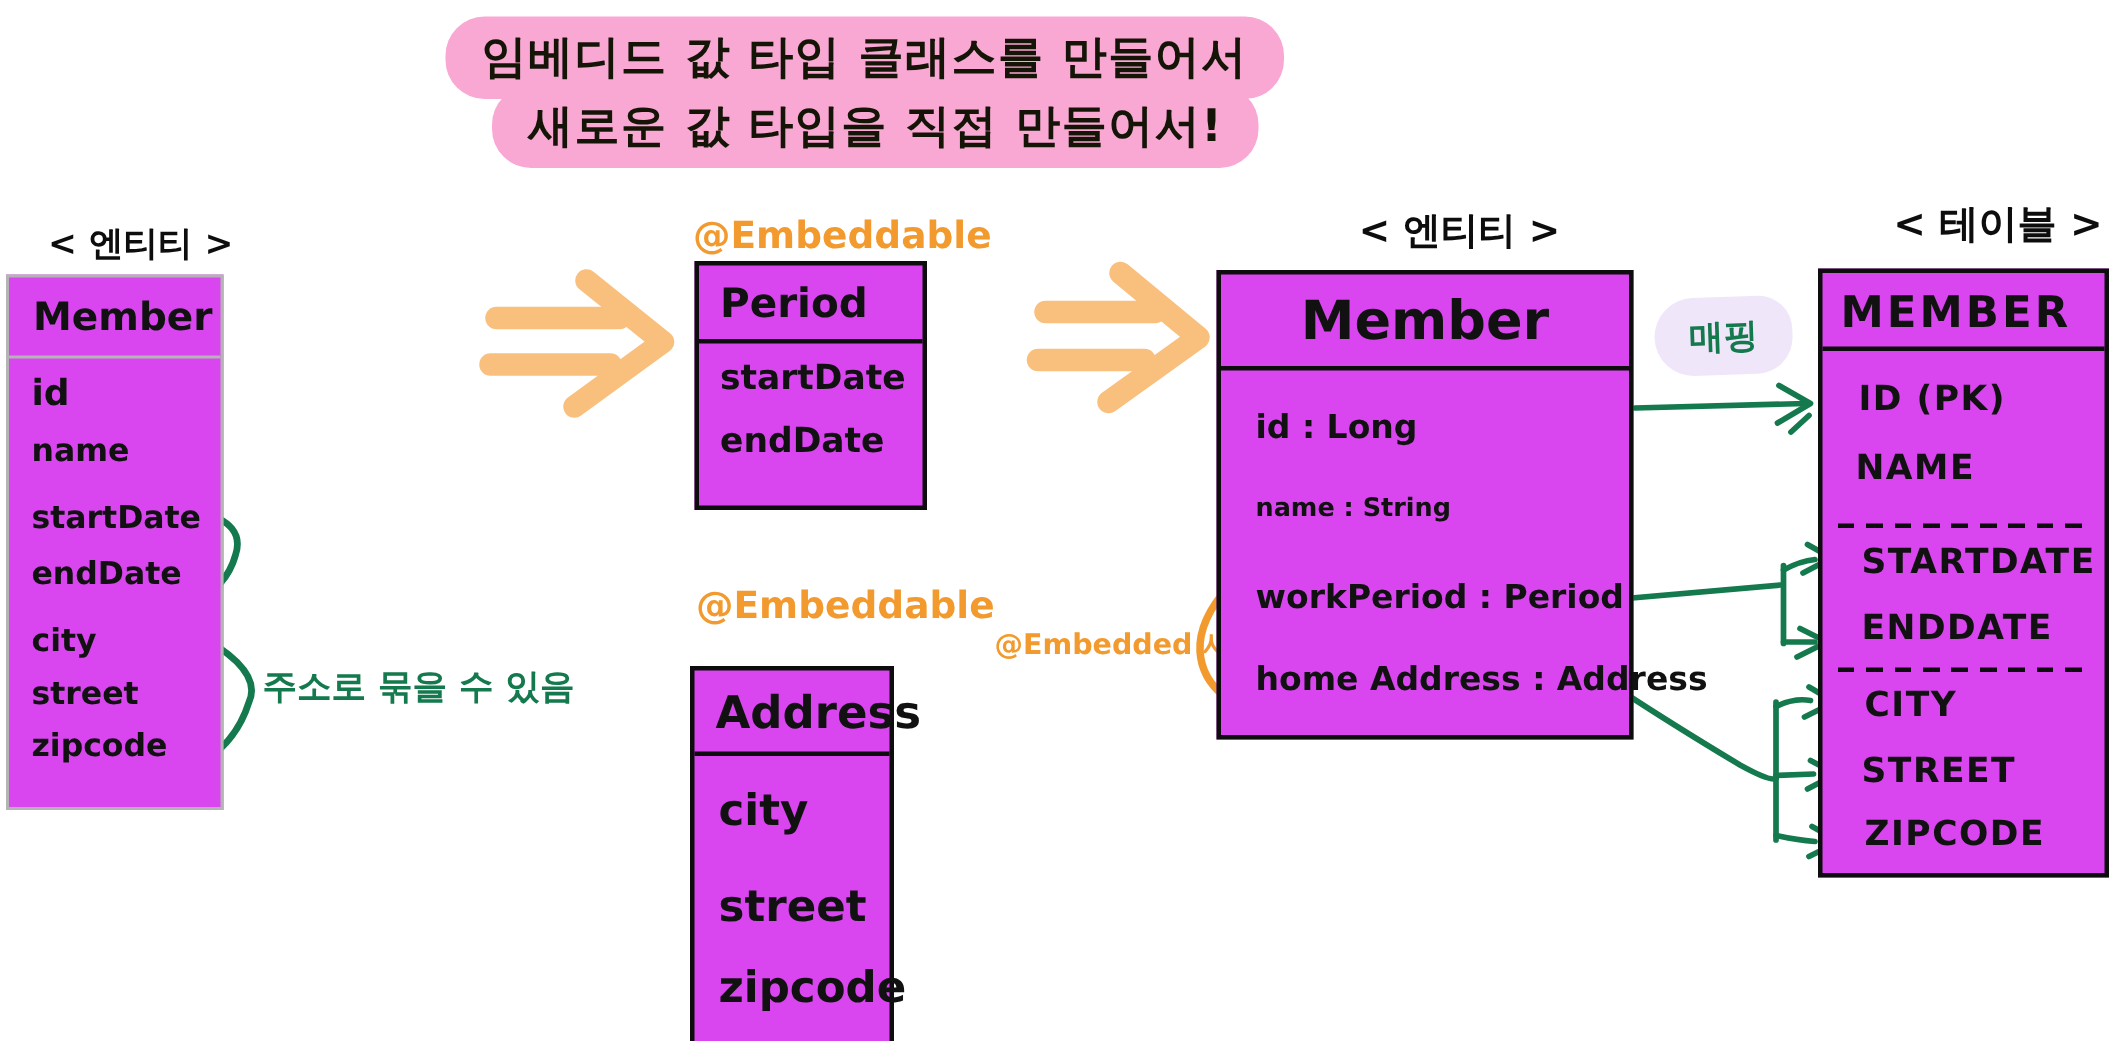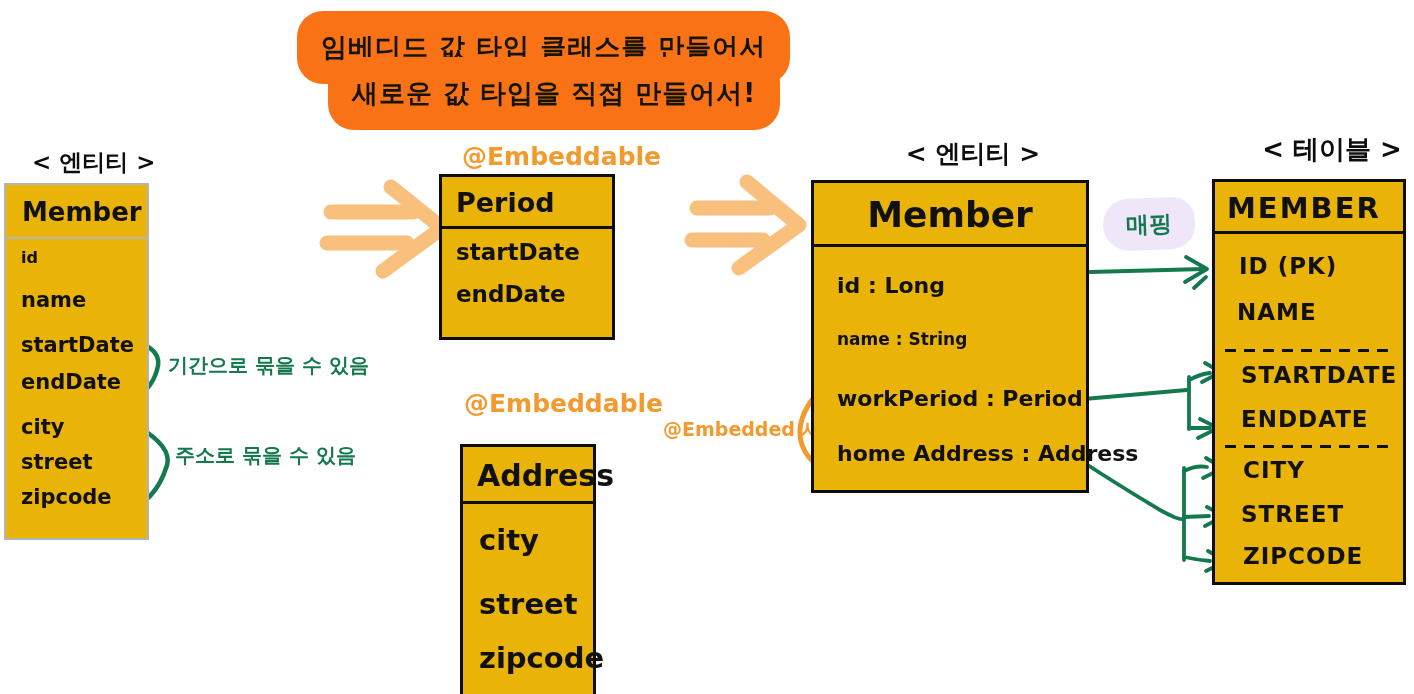--- a/index.html
+++ b/index.html
@@ -3,26 +3,26 @@
 <meta charset="utf-8">
 <style>
   html,body{margin:0;padding:0;background:#ffffff;}
   .canvas{
     position:relative;width:1414px;height:694px;background:#ffffff;overflow:hidden;
     font-family:"DejaVu Sans",sans-serif;color:#111;
   }
   .overlay{position:absolute;left:0;top:0;width:1414px;height:694px;pointer-events:none;}
   
   .hl{
-    position:absolute;background:#f97316;border-radius:26px;
-    padding:19px 24px;font-size:26px;font-weight:bold;color:#141407;
+    position:absolute;background:#f9a8d4;border-radius:26px;
+    padding:7px 24px;font-size:30px;font-weight:bold;color:#141407;
     white-space:nowrap;letter-spacing:1px;
   }
   
-  .box{position:absolute;background:#eab308;border:3px solid #0d0d0d;box-sizing:border-box;padding-left:40px;}
+  .box{position:absolute;background:#d946ef;border:3px solid #0d0d0d;box-sizing:border-box;padding-left:40px;}
   .box .hdr{position:absolute;left:0;top:0;width:100%;border-bottom:3px solid #0d0d0d;box-sizing:border-box;
     font-weight:bold;white-space:nowrap;}
   .fld{position:absolute;font-weight:bold;white-space:nowrap;}
   
   .box.gray{border:2px solid #b4b4b4;}
   .box.gray .hdr{border-bottom:2px solid #b4b4b4;}
   .lbl{position:absolute;font-weight:bold;color:#0d0d0d;white-space:nowrap;margin-left:24px;}
   .orange-note{position:absolute;color:#f29a2e;font-weight:bold;white-space:nowrap;}
   .green-note{position:absolute;color:#15794e;font-weight:bold;white-space:nowrap;}
   .dash{position:absolute;height:3px;background:repeating-linear-gradient(90deg,#0d0d0d 0 11px,transparent 11px 19px);}
@@ -81,33 +81,32 @@
   <div class="hl" style="left:297px;top:11px;">
     <span>임베디드 값 타입 클래스를 만들어서</span>
   </div>
   <div class="hl" style="left:328px;top:57px;">
     <span>새로운 값 타입을 직접 만들어서!</span>
   </div>
 
   <div class="lbl" style="left:8px;top:147px;font-size:23px;">&lt; 엔티티 &gt;</div>
   <div class="box gray" style="left:4px;top:183px;width:145px;height:357px;">
     <div class="hdr" style="height:54px;line-height:54px;padding-left:16px;font-size:26px;">Member</div>
-    <div class="fld" style="left:15px;top:63px;font-size:16px;">id</div>
+    <div class="fld" style="left:15px;top:63px;font-size:24px;">id</div>
     <div class="fld" style="left:15px;top:103px;font-size:21px;">name</div>
     <div class="fld" style="left:15px;top:148px;font-size:21px;">startDate</div>
     <div class="fld" style="left:15px;top:185px;font-size:21px;">endDate</div>
     <div class="fld" style="left:15px;top:230px;font-size:21px;">city</div>
     <div class="fld" style="left:15px;top:265px;font-size:21px;">street</div>
     <div class="fld" style="left:15px;top:300px;font-size:21px;">zipcode</div>
   </div>
-  <div class="green-note" style="left:168px;top:352px;font-size:20px;">기간으로 묶을 수 있음</div>
-  <div class="green-note" style="left:175px;top:442px;font-size:20px;">주소로 묶을 수 있음</div>
+  <div class="green-note" style="left:175px;top:442px;font-size:23px;">주소로 묶을 수 있음</div>
 
   <div class="orange-note" style="left:462px;top:142px;font-size:25px;">@Embeddable</div>
-  <div class="box" style="left:439px;top:174px;width:176px;height:166px;">
+  <div class="box" style="left:463px;top:174px;width:155px;height:166px;">
     <div class="hdr" style="height:52px;line-height:52px;padding-left:14px;font-size:27px;">Period</div>
     <div class="fld" style="left:14px;top:62px;font-size:23px;">startDate</div>
     <div class="fld" style="left:14px;top:104px;font-size:23px;">endDate</div>
   </div>
 
   <div class="orange-note" style="left:464px;top:389px;font-size:25px;">@Embeddable</div>
   <div class="box" style="left:460px;top:444px;width:136px;height:258px;">
     <div class="hdr" style="height:57px;line-height:57px;padding-left:14px;font-size:30px;">Address</div>
     <div class="fld" style="left:16px;top:76px;font-size:29px;">city</div>
     <div class="fld" style="left:16px;top:140px;font-size:29px;">street</div>

